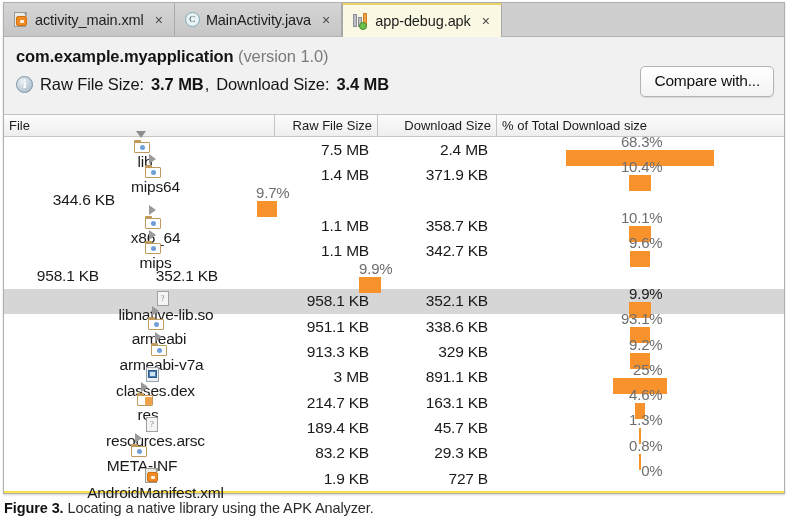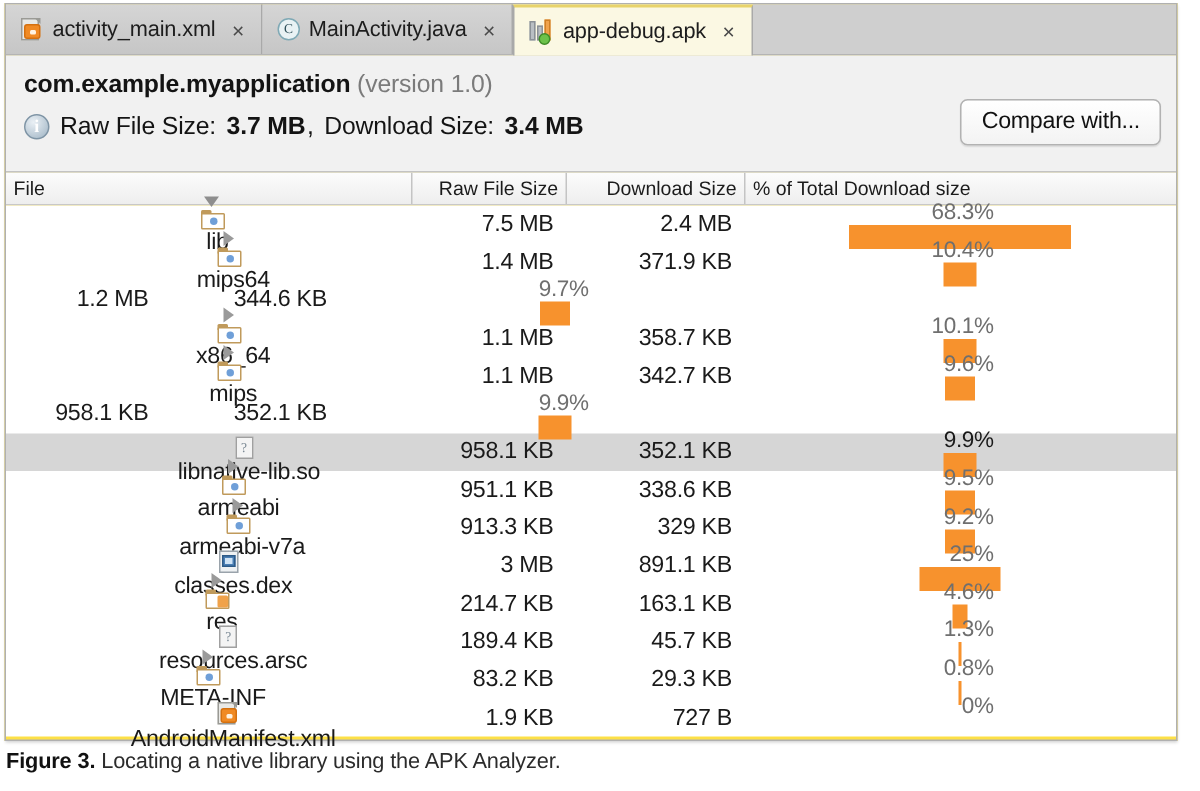--- a/index.html
+++ b/index.html
@@ -356,21 +356,20 @@
             <span class="fname">mips64</span>
           </div>
           <div class="cell raw">1.4 MB</div>
           <div class="cell dl">371.9 KB</div>
           <div class="cell pctwrap">
             <span class="pct-text">10.4%</span>
             <span class="bar" style="width: 22.412px; background: rgb(247, 146, 45);"></span>
           </div>
         </div>
         <div class="row">
-          <div class="cell raw">1.2 MB</div>
           <div class="cell dl">344.6 KB</div>
           <div class="cell pctwrap">
             <span class="pct-text">9.7%</span>
             <span class="bar" style="width: 20.9035px; background: rgb(247, 146, 45);"></span>
           </div>
         </div>
         <div class="row">
           <div class="cell file" style="padding-left:27px">
             <span class="twisty closed"></span>
             <span style="display:inline-block;width:6px"></span>
@@ -438,21 +437,21 @@
             <span class="ico ico-folder">
               <span class="tab2"></span>
               <span class="body"></span>
               <span class="dot2"></span>
             </span>
             <span class="fname">armeabi</span>
           </div>
           <div class="cell raw">951.1 KB</div>
           <div class="cell dl">338.6 KB</div>
           <div class="cell pctwrap">
-            <span class="pct-text">9.5%</span>
+            <span class="pct-text">93.1%</span>
             <span class="bar" style="width: 20.4725px; background: rgb(247, 146, 45);"></span>
           </div>
         </div>
         <div class="row">
           <div class="cell file" style="padding-left:39px">
             <span class="twisty closed"></span>
             <span style="display:inline-block;width:6px"></span>
             <span class="ico ico-folder">
               <span class="tab2"></span>
               <span class="body"></span>

